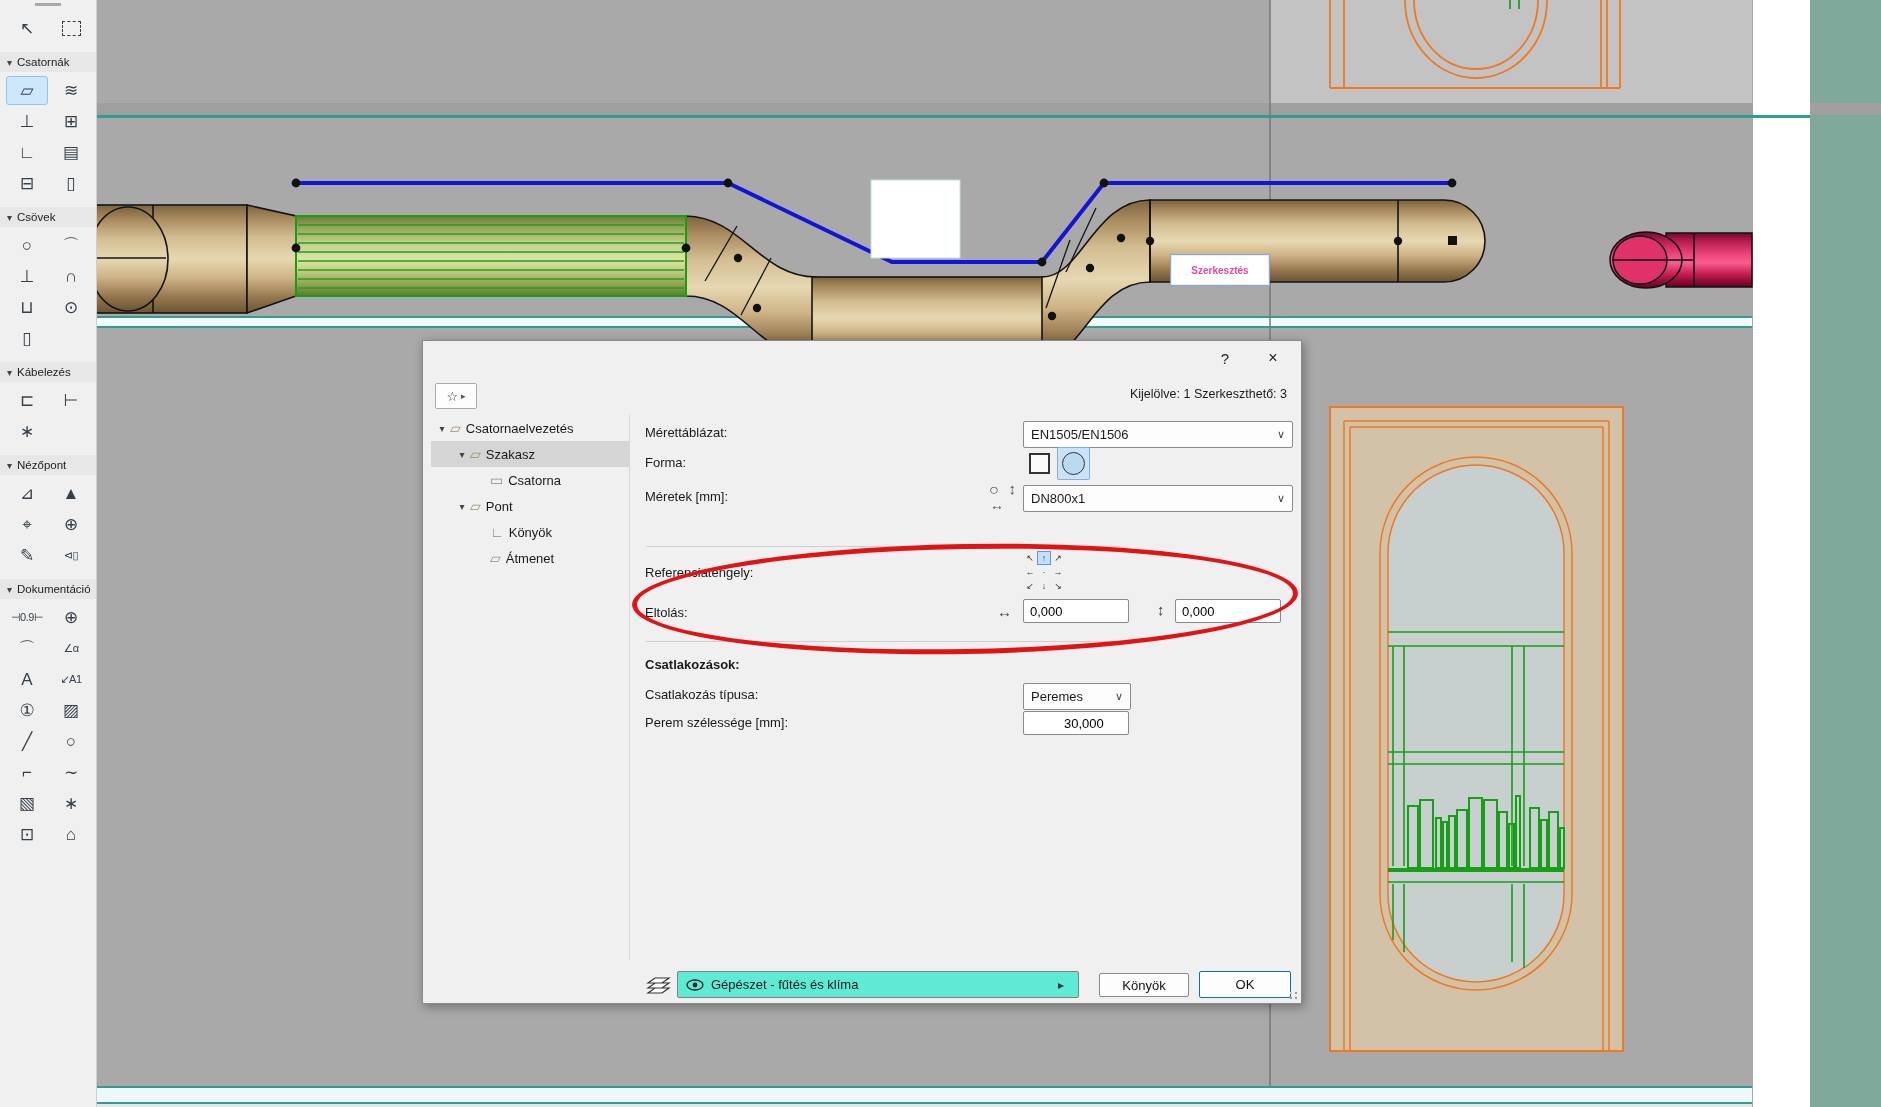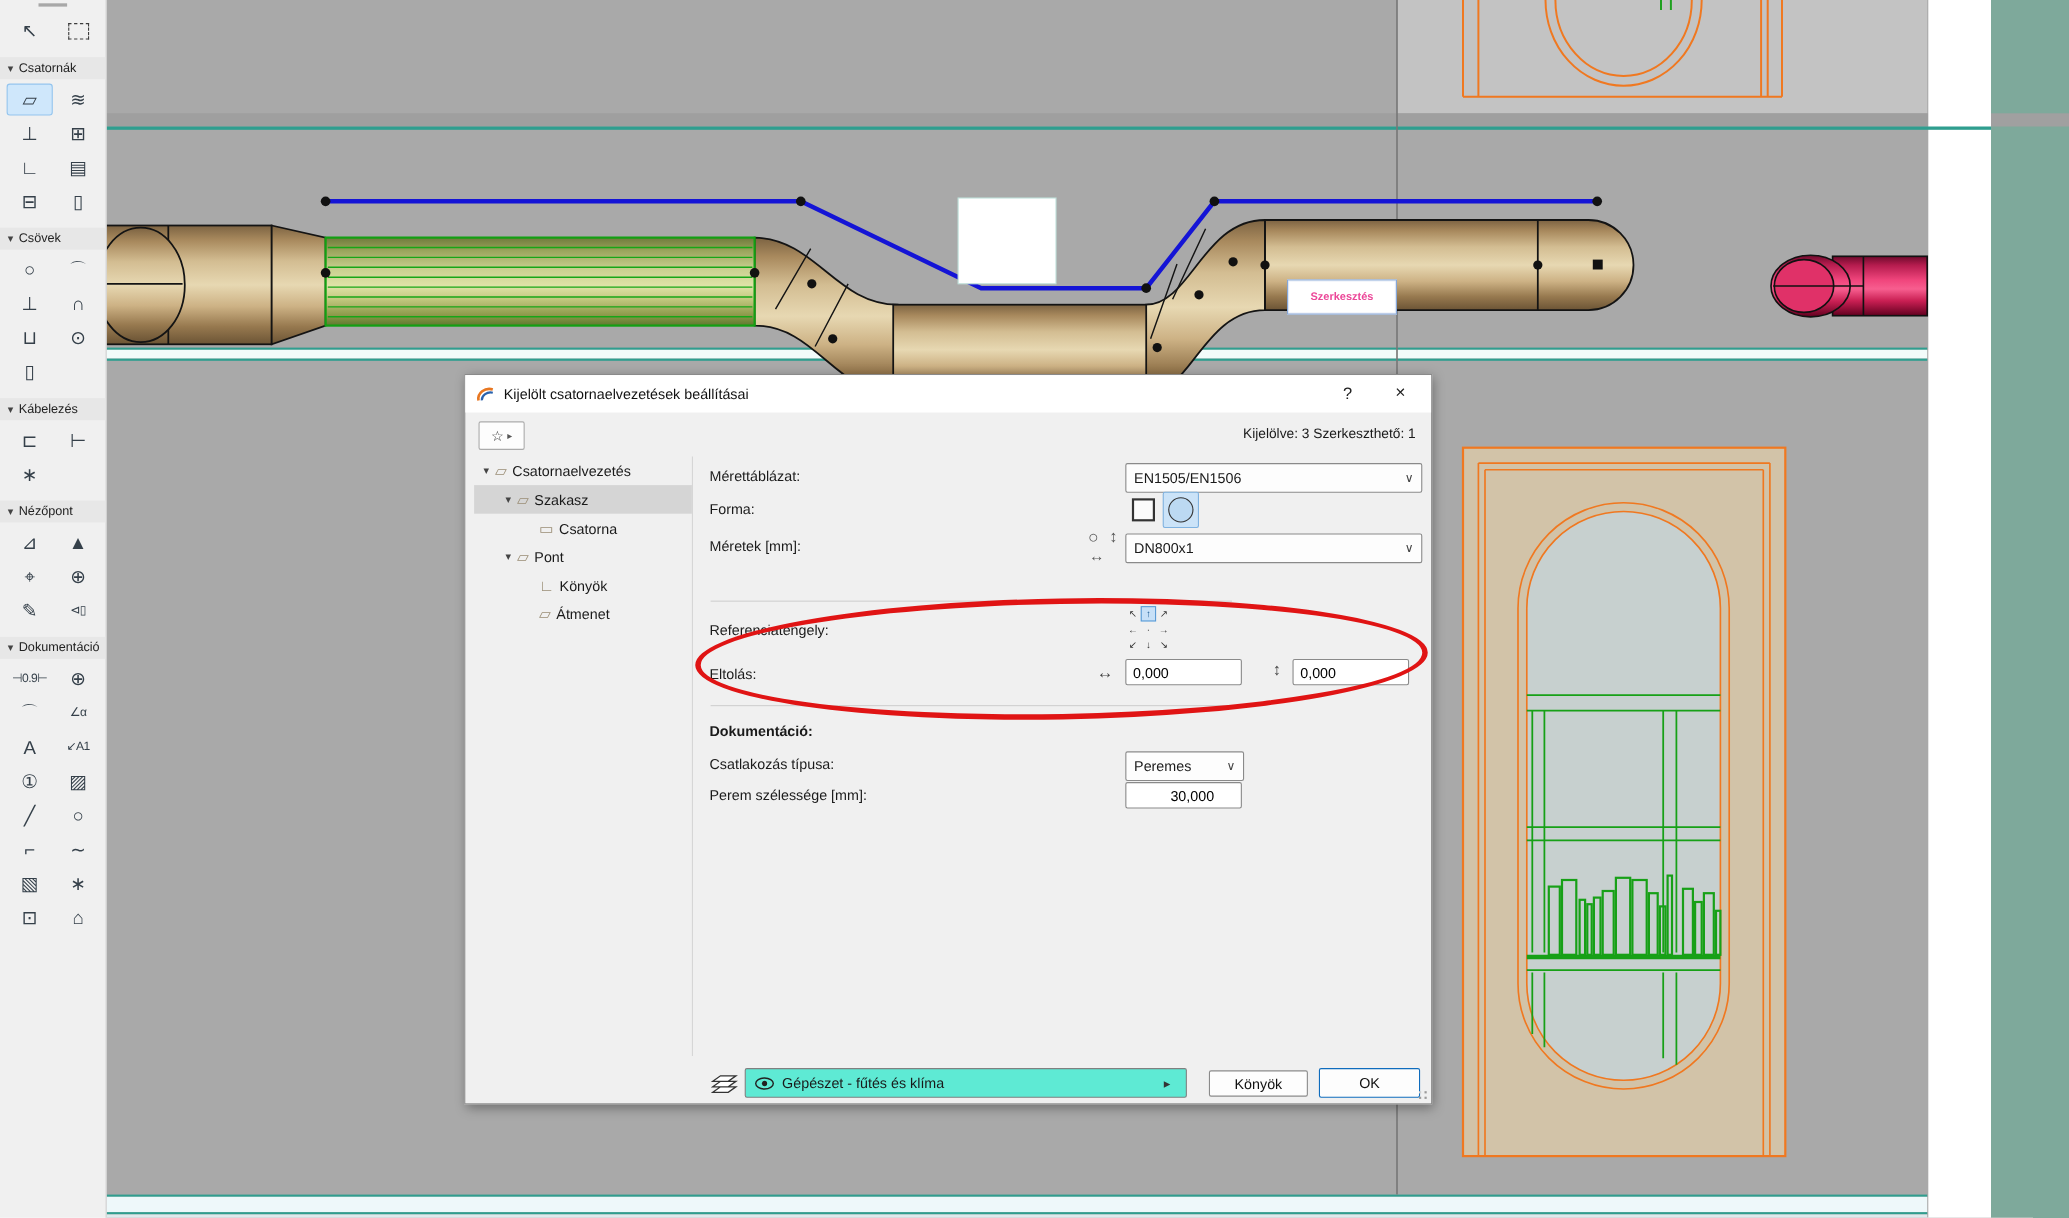--- a/index.html
+++ b/index.html
@@ -411,35 +411,28 @@
           <div class="tool">
             <span class="glyph">⌂</span>
           </div>
         </div>
       </div>
   </div>
 
   <div class="abs edit-label">Szerkesztés</div>
 
   <div class="abs dialog">
-    <div class="titlebar">
-      <svg class="logo" width="17" height="17" viewBox="0 0 17 17">
-        <path d="M2,14 A10,9 0 0 1 15,4" fill="none" stroke="#e87722" stroke-width="2.4"></path>
-        <path d="M5,14 A8,7 0 0 1 15,7" fill="none" stroke="#2962ad" stroke-width="2"></path>
-      </svg>
-      <span class="title-text">Kijelölt csatornaelvezetések beállításai</span>
-    </div>
     <div class="tb-btn help-btn">?</div>
     <div class="tb-btn close-btn">×</div>
 
     <div class="fav-btn">
       <span>☆</span>
         <span style="font-size:9px;color:#555;">▸</span>
     </div>
-    <div class="status">Kijelölve: 3 Szerkeszthető: 1</div>
+    <div class="status">Kijelölve: 1 Szerkeszthető: 3</div>
 
     <div class="tree">
         <div class="tree-row" style="padding-left: 4px;">
           <span class="chev">▾</span>
           <span class="ticon">▱</span>
           <span>Csatornaelvezetés</span>
         </div>
         <div class="tree-row sel" style="padding-left: 24px;">
           <span class="chev">▾</span>
           <span class="ticon">▱</span>
@@ -509,21 +502,21 @@
       </div>
 
     <div class="flabel" style="top:264px;">Eltolás:</div>
     <span class="arrow-ic" style="left:574px;top:262px;">↔</span>
     <input class="tinput" style="left: 600px; top: 258px;" value="0,000">
     <span class="arrow-ic" style="left:734px;top:260px;">↕</span>
     <input class="tinput" style="left: 752px; top: 258px;" value="0,000">
 
     <div class="sep-line" style="top:300px;"></div>
 
-    <div class="flabel bold" style="top:316px;">Dokumentáció:</div>
+    <div class="flabel bold" style="top:316px;">Csatlakozások:</div>
     <div class="flabel" style="top:346px;">Csatlakozás típusa:</div>
     <div class="combo" style="left:600px;top:342px;width:106px;">
       <span class="ctext">Peremes</span>
       <span class="carrow">∨</span>
     </div>
     <div class="flabel" style="top:374px;">Perem szélessége [mm]:</div>
     <input class="tinput" style="left: 600px; top: 370px; padding-left: 40px;" value="30,000">
 
     <svg class="layers-icon" width="26" height="22" viewBox="0 0 26 22">
       <path d="M2,9 L9,4 H23 L16,9 Z M2,14 L9,9 H23 L16,14 Z M2,19 L9,14 H23 L16,19 Z" fill="#fff" stroke="#333" stroke-width="1.2"></path>

